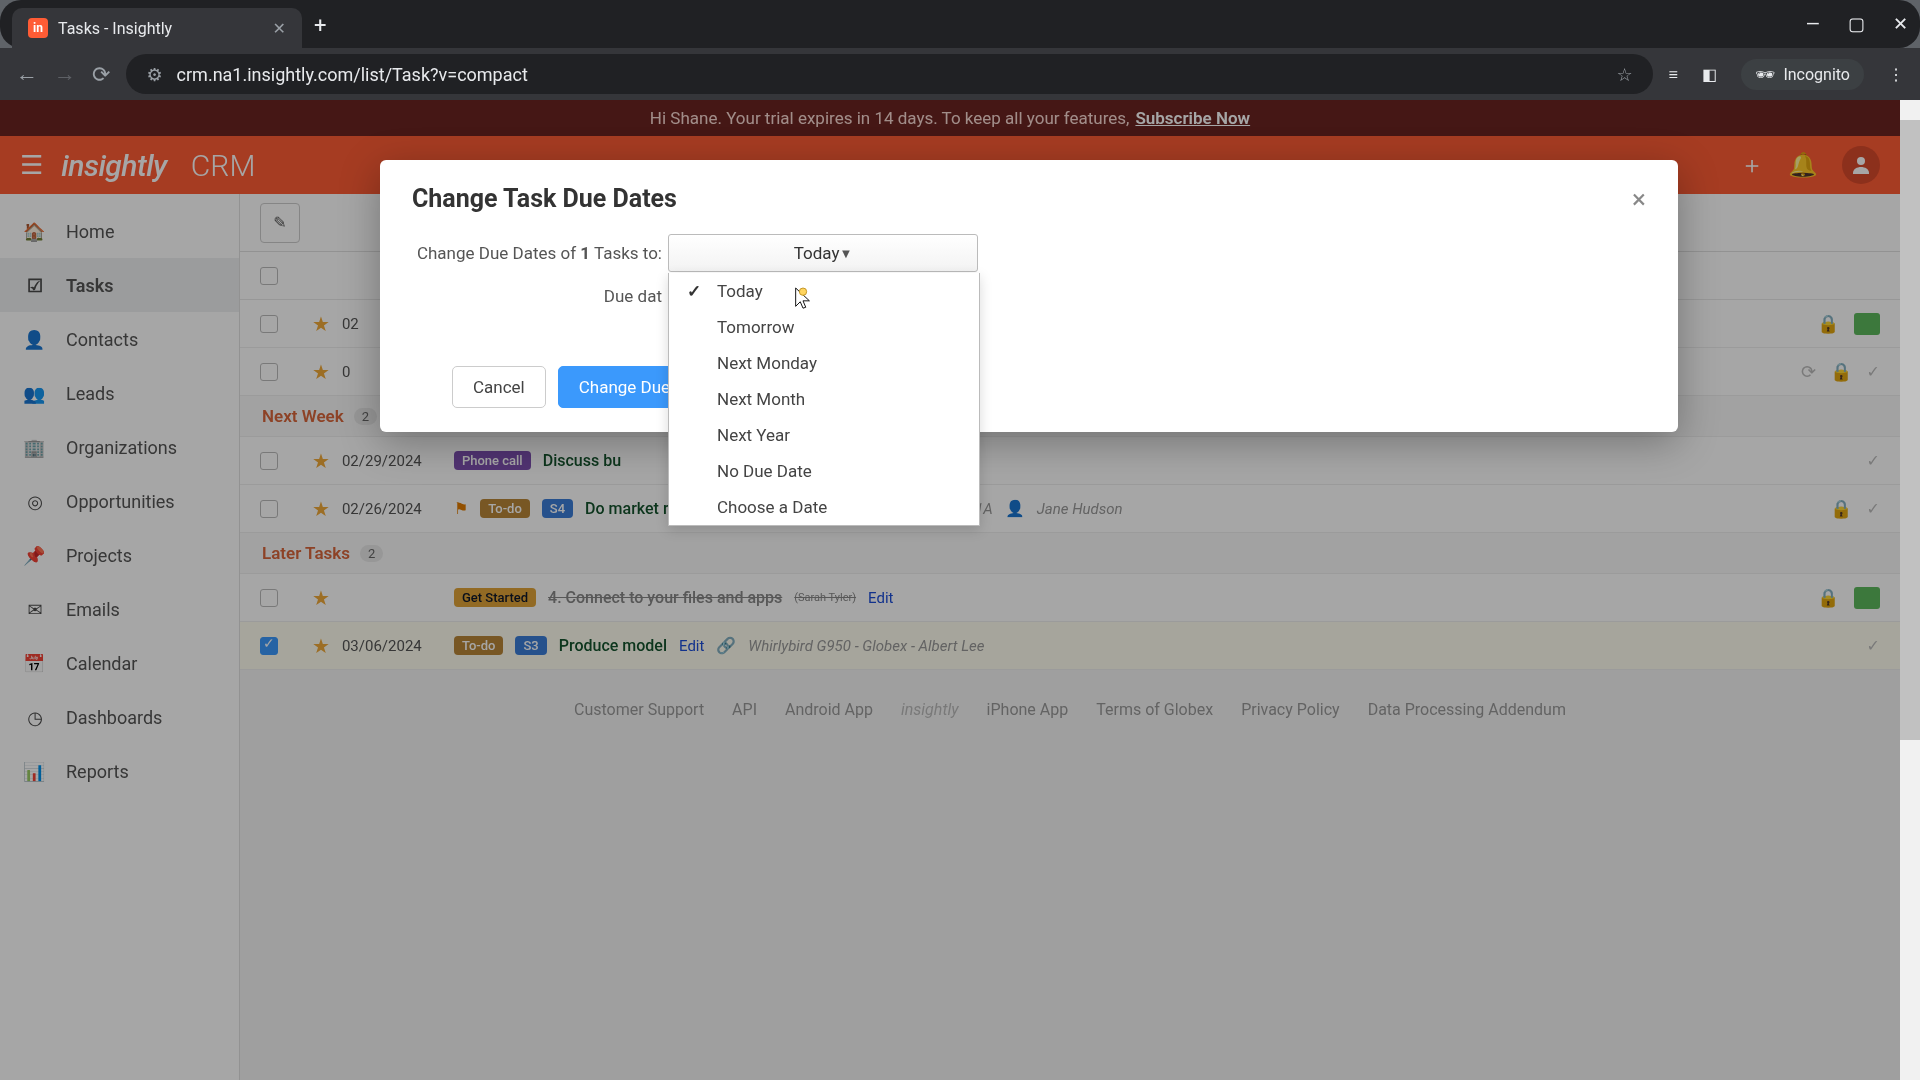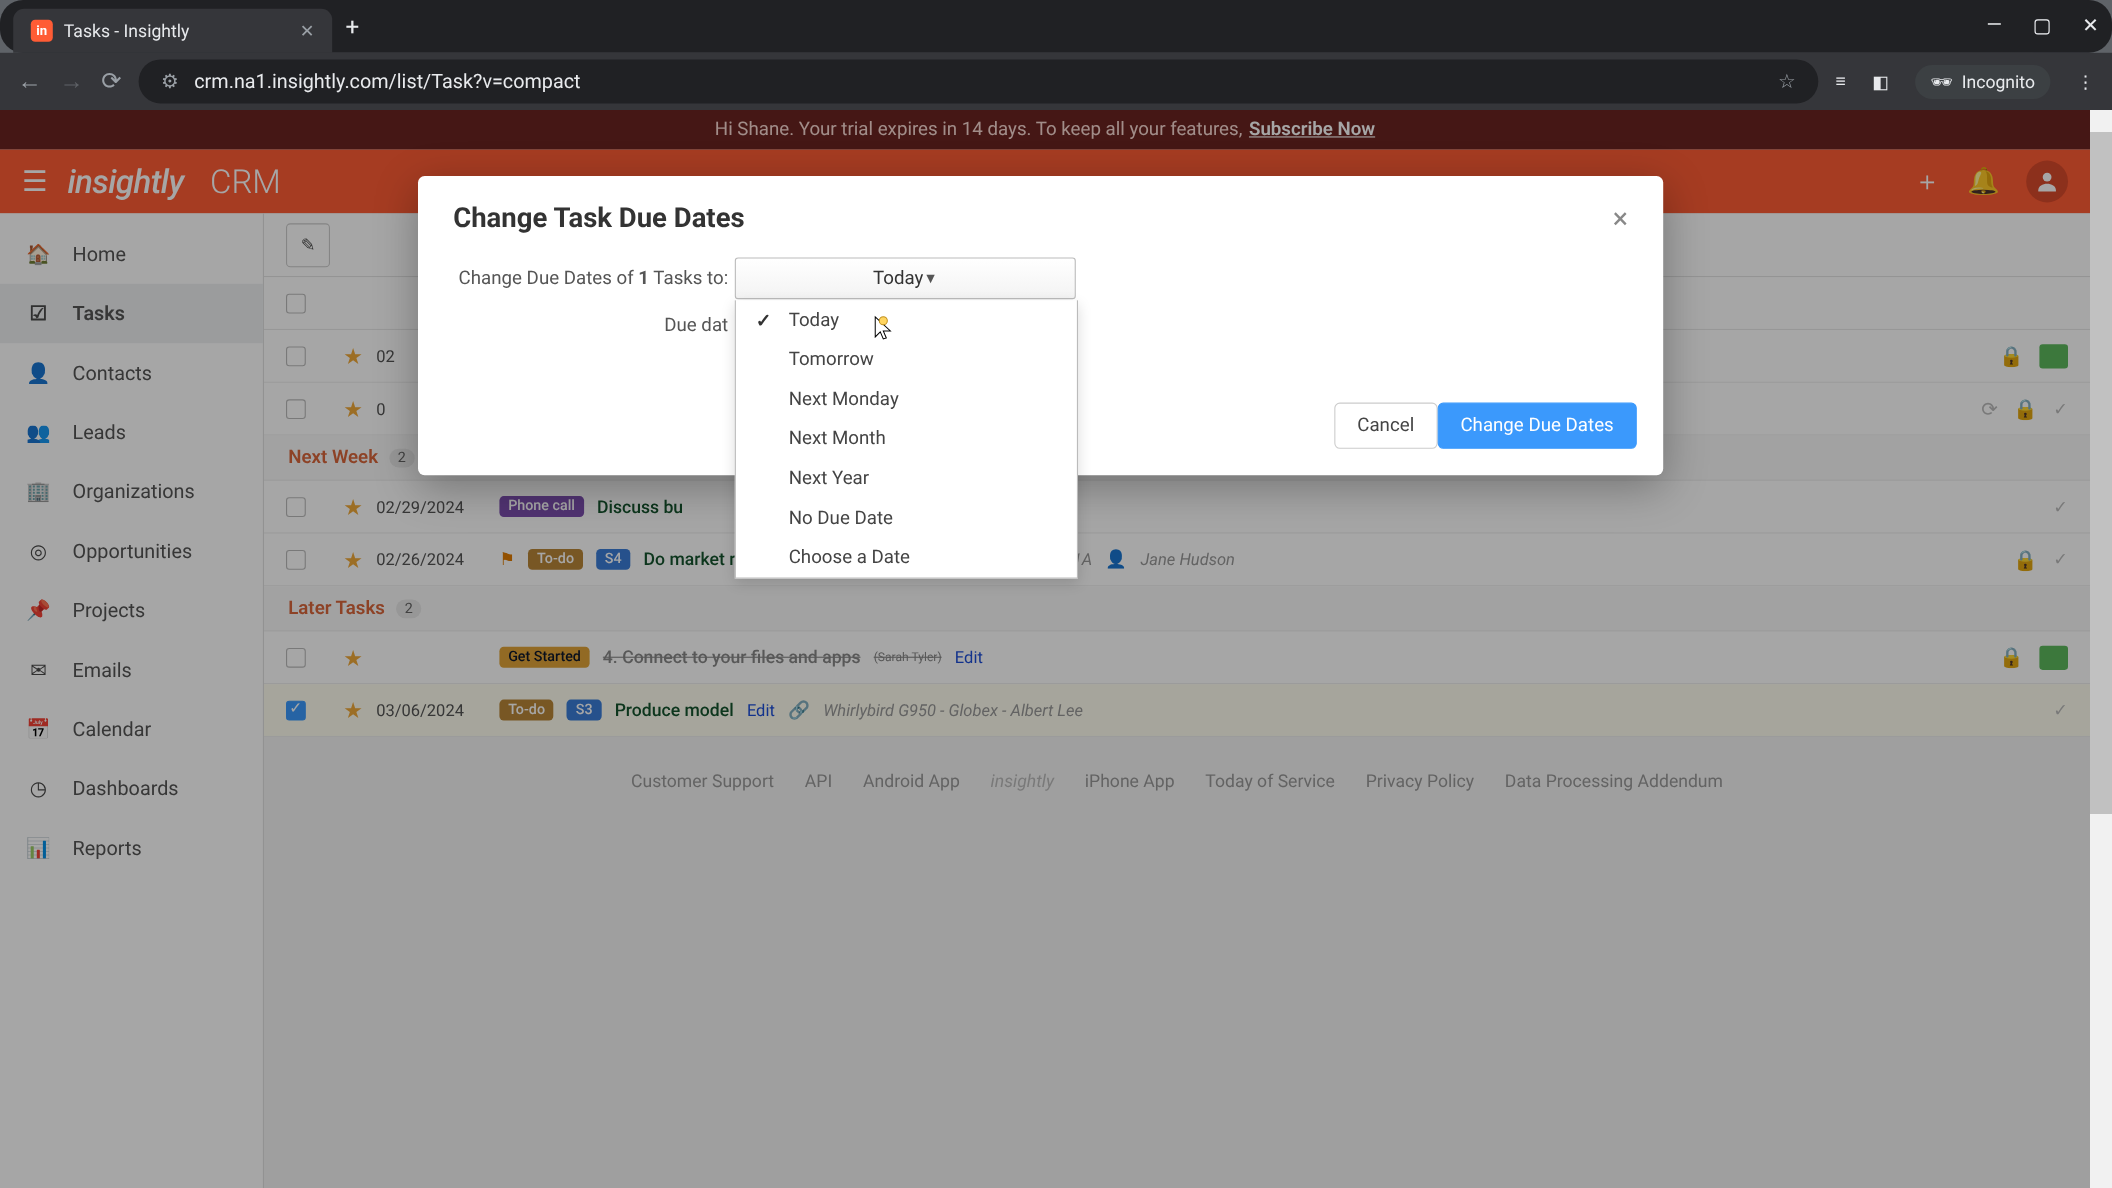--- a/index.html
+++ b/index.html
@@ -75,30 +75,30 @@
 .row-right { margin-left: auto; display: flex; gap: 14px; align-items: center; color: #bbb; }
 .green-box { width: 26px; height: 22px; background: #5cb85c; border-radius: 3px; }
 .lock-ico { color: #bbb; font-size: 18px; }
 .spinner-ico { color: #bbb; font-size: 18px; }
 
 .footer { display: flex; justify-content: center; gap: 28px; padding: 30px 0; color: #999; font-size: 16px; }
 .footer a { color: #999; text-decoration: none; }
 
 
 .overlay { position: absolute; top: 100px; left: 0; right: 20px; bottom: 0; background: rgba(0,0,0,0.35); }
-.modal { position: absolute; top: 160px; left: 380px; width: 1132px; background: #fff; border-radius: 6px; box-shadow: 0 10px 40px rgba(0,0,0,0.3); }
+.modal { position: absolute; top: 160px; left: 380px; width: 1298px; background: #fff; border-radius: 6px; box-shadow: 0 10px 40px rgba(0,0,0,0.3); }
 .modal-header { padding: 24px 32px 0; display: flex; justify-content: space-between; align-items: flex-start; }
 .modal-title { font-size: 25px; font-weight: 700; color: #333; }
 .modal-close { font-size: 26px; color: #888; cursor: pointer; }
 .modal-body { padding: 20px 32px 30px; }
 .form-row { display: flex; align-items: center; gap: 6px; margin-bottom: 14px; }
 .form-label { text-align: right; width: 250px; color: #555; font-size: 17px; }
 .select-box { width: 310px; height: 38px; border: 1px solid #bbb; border-radius: 3px; background: linear-gradient(#fff,#f3f3f3); display: flex; align-items: center; justify-content: center; padding: 16px 14px; font-size: 17px; color: #333; cursor: pointer; position: relative; }
 .caret-down { font-size: 13px; color: #555; }
-.modal-footer { padding: 16px 24px 24px; display: flex; justify-content: flex-end; gap: 0; }
+.modal-footer { padding: 16px 24px 24px; display: flex; gap: 12px; margin-left: 48px; }
 .btn { padding: 10px 20px; border-radius: 5px; font-size: 17px; cursor: pointer; border: 1px solid #ccc; }
 .btn-cancel { background: #fff; color: #444; }
 .btn-primary { background: #3b99fc; color: #fff; border-color: #3b99fc; }
 
 
 .dropdown-menu { position: absolute; top: 38px; left: -1px; width: 312px; background: #fff; border: 1px solid #bbb; border-top: none; box-shadow: 0 4px 12px rgba(0,0,0,0.15); z-index: 10; }
 .dd-item { padding: 8px 18px 8px 48px; font-size: 17px; color: #444; cursor: pointer; position: relative; }
 .dd-item.selected::before { content: '✓'; position: absolute; left: 18px; font-weight: bold; color: #333; }
 
 
@@ -318,21 +318,21 @@
             </div>
         </div>
       </div>
 
       <div class="footer">
         <a href="#">Customer Support</a>
         <a href="#">API</a>
         <a href="#">Android App</a>
         <span style="font-style:italic;color:#bbb">insightly</span>
         <a href="#">iPhone App</a>
-        <a href="#">Today of Service</a>
+        <a href="#">Terms of Globex</a>
         <a href="#">Privacy Policy</a>
         <a href="#">Data Processing Addendum</a>
       </div>
     </div>
   </div>
 </div>
 
 <div class="overlay"></div>
 
 <div class="modal">

